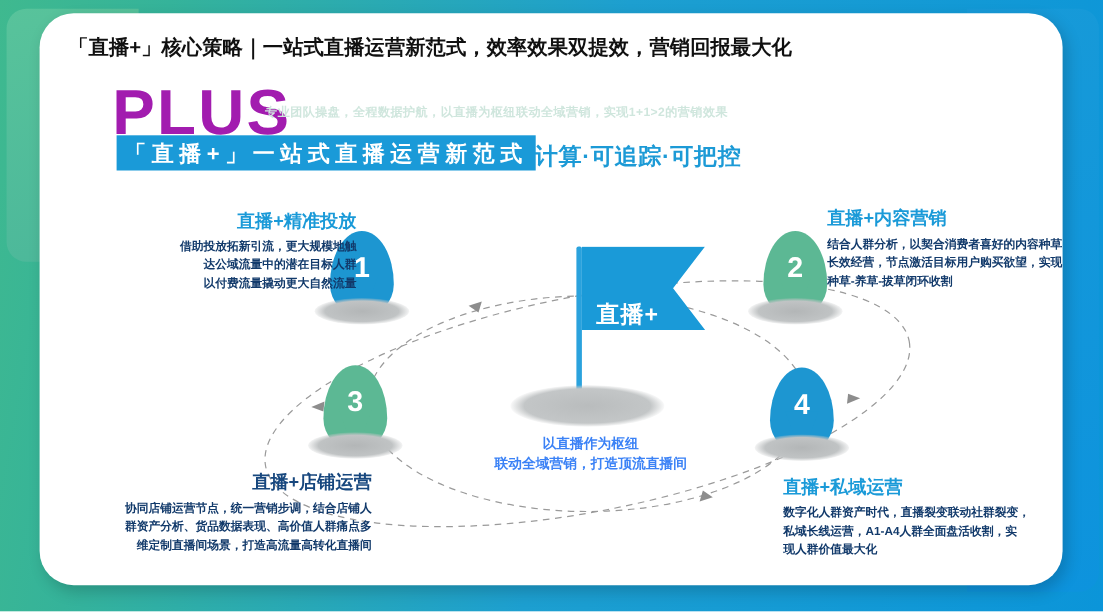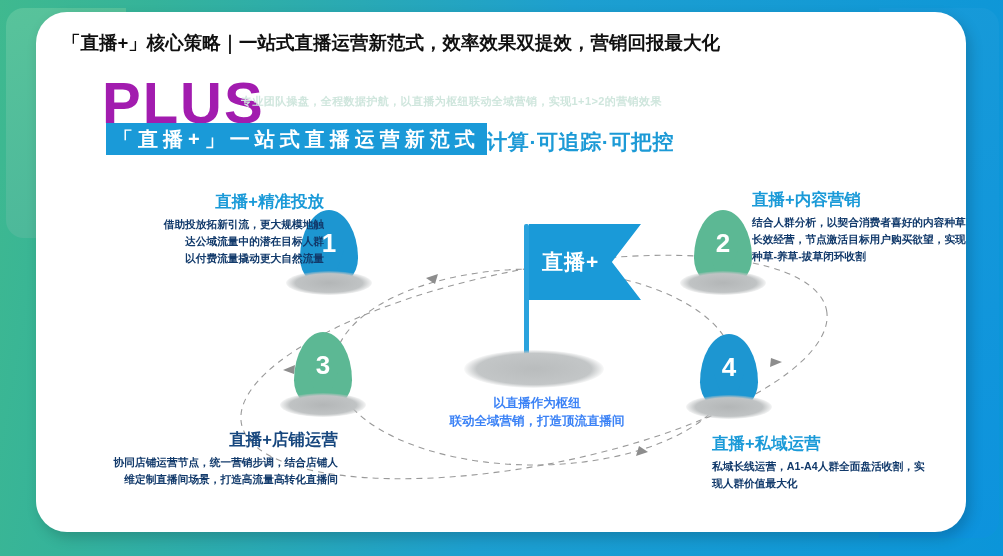--- a/index.html
+++ b/index.html
@@ -127,21 +127,21 @@
     background: #2aa2dd;
     border-radius: 2px;
   }
   .flag-banner {
     position: absolute;
     left: 493px; top: 62px;
     width: 112px; height: 76px;
     background: #1a9ad8;
     clip-path: polygon(0 0, 100% 0, 74% 50%, 100% 100%, 0 100%);
     display: flex;
-    align-items: center;
+    align-items: flex-end;
     justify-content: flex-start;
   }
   .flag-label {
     margin-left: 13px;
     color: #ffffff;
     font-size: 21px;
     font-weight: bold;
     letter-spacing: 1px;
   }
 
@@ -317,27 +317,29 @@
           <div>结合人群分析，以契合消费者喜好的内容种草</div>
           <div>长效经营，节点激活目标用户购买欲望，实现</div>
           <div>种草-养草-拔草闭环收割</div>
         </div>
       </div>
 
       <div class="blk" id="item3">
         <div class="item-title t-navy">直播+店铺运营</div>
         <div class="item-body">
           <div>协同店铺运营节点，统一营销步调，结合店铺人</div>
+          <div>群资产分析、货品数据表现、高价值人群痛点多</div>
           <div>维定制直播间场景，打造高流量高转化直播间</div>
         </div>
       </div>
 
       <div class="blk" id="item4">
         <div class="item-title t-blue">直播+私域运营</div>
         <div class="item-body">
+          <div>数字化人群资产时代，直播裂变联动社群裂变，</div>
           <div>私域长线运营，A1-A4人群全面盘活收割，实</div>
           <div>现人群价值最大化</div>
         </div>
       </div>
 
     </div>
   </div>
 </div>
 
 </body></html>

